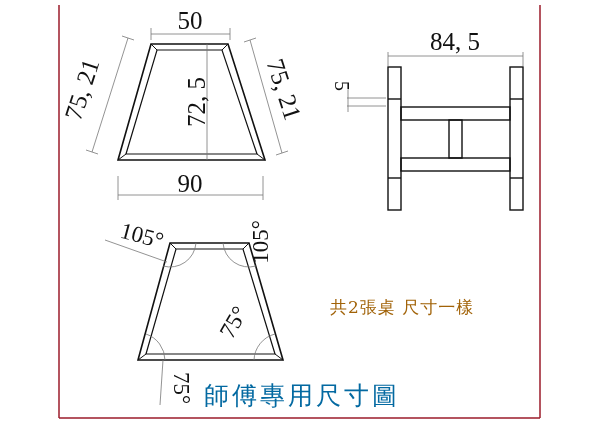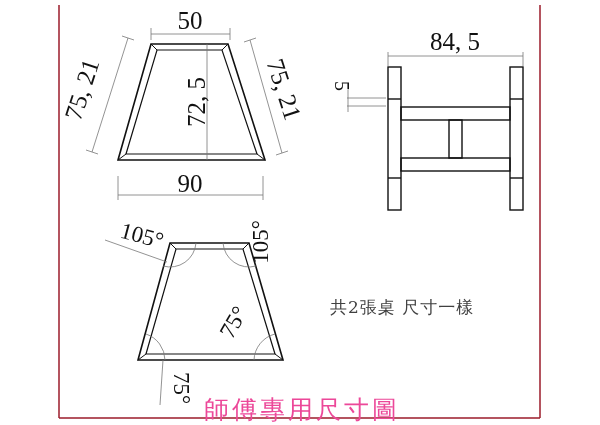--- a/index.html
+++ b/index.html
@@ -1,22 +1,22 @@
 <!DOCTYPE html>
 <html><head>
   <meta charset="utf-8">
   <style>
     html, body { margin: 0; padding: 0; background: #ffffff; }
     body { width: 600px; height: 425px; position: relative; overflow: hidden;
            font-family: "DejaVu Serif", "Liberation Serif", serif; }
     #canvas { position: absolute; left: 0; top: 0; width: 600px; height: 425px; }
     .dim { font-family: "Liberation Serif", "DejaVu Serif", serif; fill: #111; }
     .note { position: absolute; font-family: "DejaVu Serif", "Liberation Serif", serif; white-space: nowrap; }
-    #note-count { left: 330px; top: 296px; font-size: 17px; color: #404040; letter-spacing: 1px; }
-    #note-title { left: 204px; top: 393px; font-size: 25px; color: #ec4899; letter-spacing: 3px; }
+    #note-count { left: 330px; top: 296px; font-size: 17px; color: #a16207; letter-spacing: 1px; }
+    #note-title { left: 204px; top: 379px; font-size: 25px; color: #0369a1; letter-spacing: 3px; }
   </style>
 </head>
 <body>
 
 <svg id="canvas" viewBox="0 0 600 425" xmlns="http://www.w3.org/2000/svg">
 
   <g stroke="#9b1b2a" stroke-width="1.5" fill="none">
     <line x1="59" y1="5" x2="59" y2="418"></line>
     <line x1="540" y1="5" x2="540" y2="418"></line>
     <line x1="59" y1="418" x2="540" y2="418"></line>

